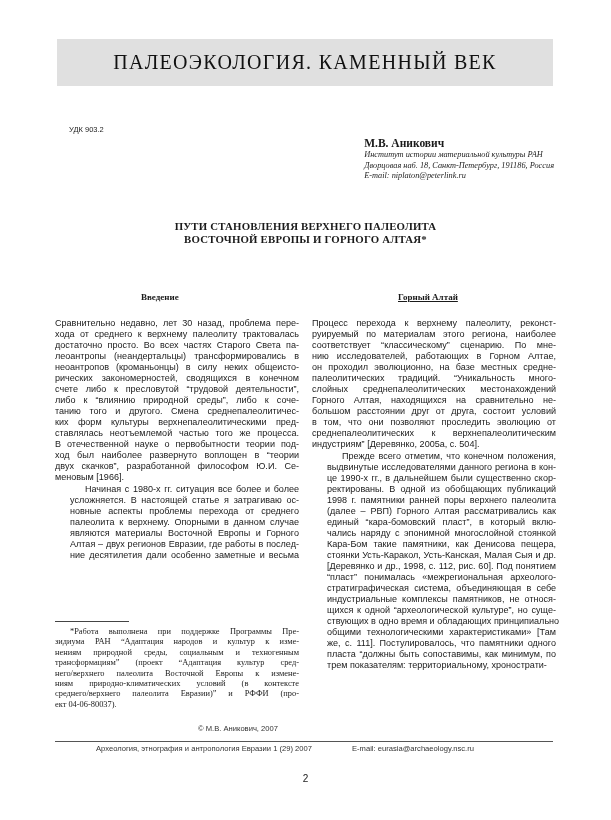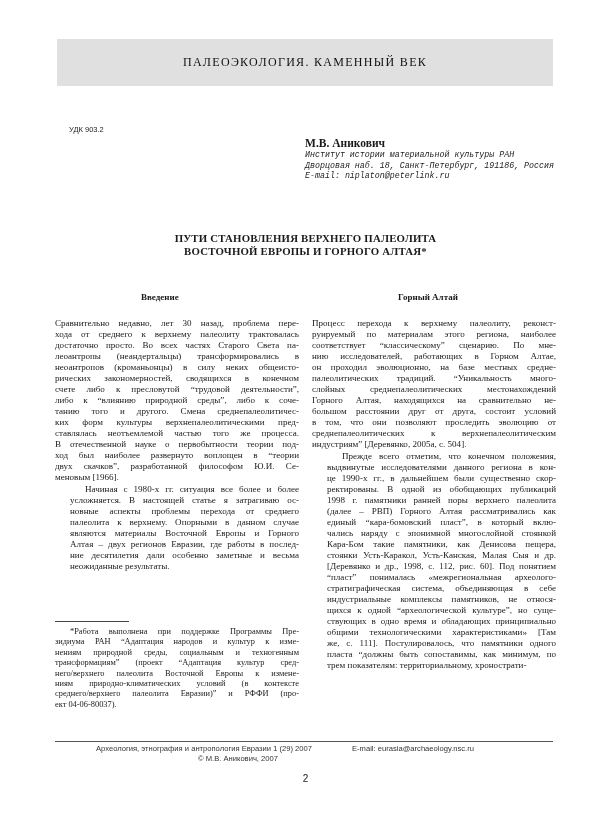--- a/index.html
+++ b/index.html
@@ -6,43 +6,43 @@
   body { width: 611px; height: 820px; position: relative; overflow: hidden; color: #1a1a1a; }
   .sans { font-family: "Liberation Sans", "DejaVu Sans", sans-serif; }
 
   .header-bar {
     position: absolute; left: 57px; top: 39px; width: 496px; height: 47px;
     background: #e0e0e0;
     display: flex; align-items: center; justify-content: center;
   }
   .header-title {
     font-family: "Liberation Serif", "DejaVu Serif", serif;
-    font-size: 12px; letter-spacing: 1.3px; color: #111;
+    font-size: 20px; letter-spacing: 1.3px; color: #111;
     white-space: nowrap;
   }
 
   .udk { position: absolute; left: 69px; top: 125px; font-size: 7.5px; color: #222; }
 
   .author-block { position: absolute; right: 57px; top: 136px; text-align: left; }
   .author-name { font-family: "Liberation Serif", serif; font-weight: bold; font-size: 11.5px; line-height: 14px; }
-  .author-line { font-family: Liberation Mono, monospace; font-style: italic; font-size: 8.3px; line-height: 10.5px; color: #222; }
+  .author-line { font-family: Liberation Serif, serif; font-style: italic; font-size: 8.3px; line-height: 10.5px; color: #222; }
 
   .article-title {
-    position: absolute; left: 0; width: 611px; top: 232px; text-align: center;
+    position: absolute; left: 0; width: 611px; top: 220px; text-align: center;
     font-family: "Liberation Serif", serif; font-weight: bold; font-size: 10.8px; line-height: 13px;
     letter-spacing: 0.2px;
   }
 
   .section-heading {
     position: absolute; top: 292px; font-family: "Liberation Serif", serif; font-weight: bold; font-size: 9px;
   }
 
   .column {
     position: absolute; top: 318px; width: 244px;
-    font-family: Liberation Serif, serif; font-size: 9.05px; line-height: 11px;
+    font-family: Liberation Sans, sans-serif; font-size: 9.05px; line-height: 11px;
     text-align: justify; color: #1a1a1a;
   }
   .col-left { left: 55px; }
   .col-right { left: 312px; }
   .column p { margin: 0; text-indent: 0; }
   .column p + p { text-indent: 15px; margin-top: 1px; }
   .line { display: block; text-align: justify; text-align-last: justify; white-space: nowrap; }
   .line.last { text-align-last: left; }
 
   .footnote-rule { position: absolute; left: 55px; top: 621px; width: 74px; border-top: 0.8px solid #444; }
@@ -52,21 +52,21 @@
   }
 
   .footer-rule { position: absolute; left: 55px; top: 741px; width: 498px; border-top: 0.8px solid #555; }
   .footer-line1 {
     position: absolute; top: 744px; left: 0; width: 611px;
     font-family: "Liberation Sans", sans-serif; font-size: 7.6px; color: #333; line-height: 10px;
   }
   .footer-journal { position: absolute; left: 96px; white-space: nowrap; }
   .footer-email { position: absolute; left: 352px; white-space: nowrap; }
   .footer-copyright {
-    position: absolute; top: 754px; left: 0; width: 484px; text-align: center;
+    position: absolute; top: 724px; left: 0; width: 484px; text-align: center;
     font-family: "Liberation Sans", sans-serif; font-size: 7.6px; color: #333; line-height: 10px;
     padding-right: 8px; box-sizing: border-box;
   }
   .page-number {
     position: absolute; top: 773px; left: 0; width: 611px; text-align: center;
     font-family: "Liberation Sans", sans-serif; font-size: 10px; color: #222;
   }
 </style>
 </head>
 <body>
@@ -83,21 +83,21 @@
   <div class="author-line">Дворцовая наб. 18, Санкт-Петербург, 191186, Россия</div>
   <div class="author-line">E-mail: niplaton@peterlink.ru</div>
 </div>
 
 <div class="article-title">
   <div>ПУТИ СТАНОВЛЕНИЯ ВЕРХНЕГО ПАЛЕОЛИТА</div>
   <div>ВОСТОЧНОЙ ЕВРОПЫ И ГОРНОГО АЛТАЯ*</div>
 </div>
 
 <div class="section-heading" style="left:141px;">Введение</div>
-<div class="section-heading" style="left:398px;">Горный Алтай</div>
+<div class="section-heading" style="left:398px;text-decoration:underline;">Горный Алтай</div>
 
 <div class="column col-left" id="col-left">
     <p>
       <span class="line">Сравнительно недавно, лет 30 назад, проблема пере-</span>
       <span class="line">хода от среднего к верхнему палеолиту трактовалась</span>
       <span class="line">достаточно просто. Во всех частях Старого Света па-</span>
       <span class="line">леоантропы (неандертальцы) трансформировались в</span>
       <span class="line">неоантропов (кроманьонцы) в силу неких общеисто-</span>
       <span class="line">рических закономерностей, сводящихся в конечном</span>
       <span class="line">счете либо к пресловутой “трудовой деятельности”,</span>
@@ -111,21 +111,20 @@
       <span class="line last">меновым [1966].</span>
     </p>
     <p>
       <span class="line" style="padding-left: 15px;">Начиная с 1980-х гг. ситуация все более и более</span>
       <span class="line">усложняется. В настоящей статье я затрагиваю ос-</span>
       <span class="line">новные аспекты проблемы перехода от среднего</span>
       <span class="line">палеолита к верхнему. Опорными в данном случае</span>
       <span class="line">являются материалы Восточной Европы и Горного</span>
       <span class="line">Алтая – двух регионов Евразии, где работы в послед-</span>
       <span class="line">ние десятилетия дали особенно заметные и весьма</span>
-      <span class="line last">неожиданные результаты.</span>
     </p>
   </div>
 <div class="column col-right" id="col-right">
     <p>
       <span class="line">Процесс перехода к верхнему палеолиту, реконст-</span>
       <span class="line">руируемый по материалам этого региона, наиболее</span>
       <span class="line">соответствует “классическому” сценарию. По мне-</span>
       <span class="line">нию исследователей, работающих в Горном Алтае,</span>
       <span class="line">он проходил эволюционно, на базе местных средне-</span>
       <span class="line">палеолитических традиций. “Уникальность много-</span>

